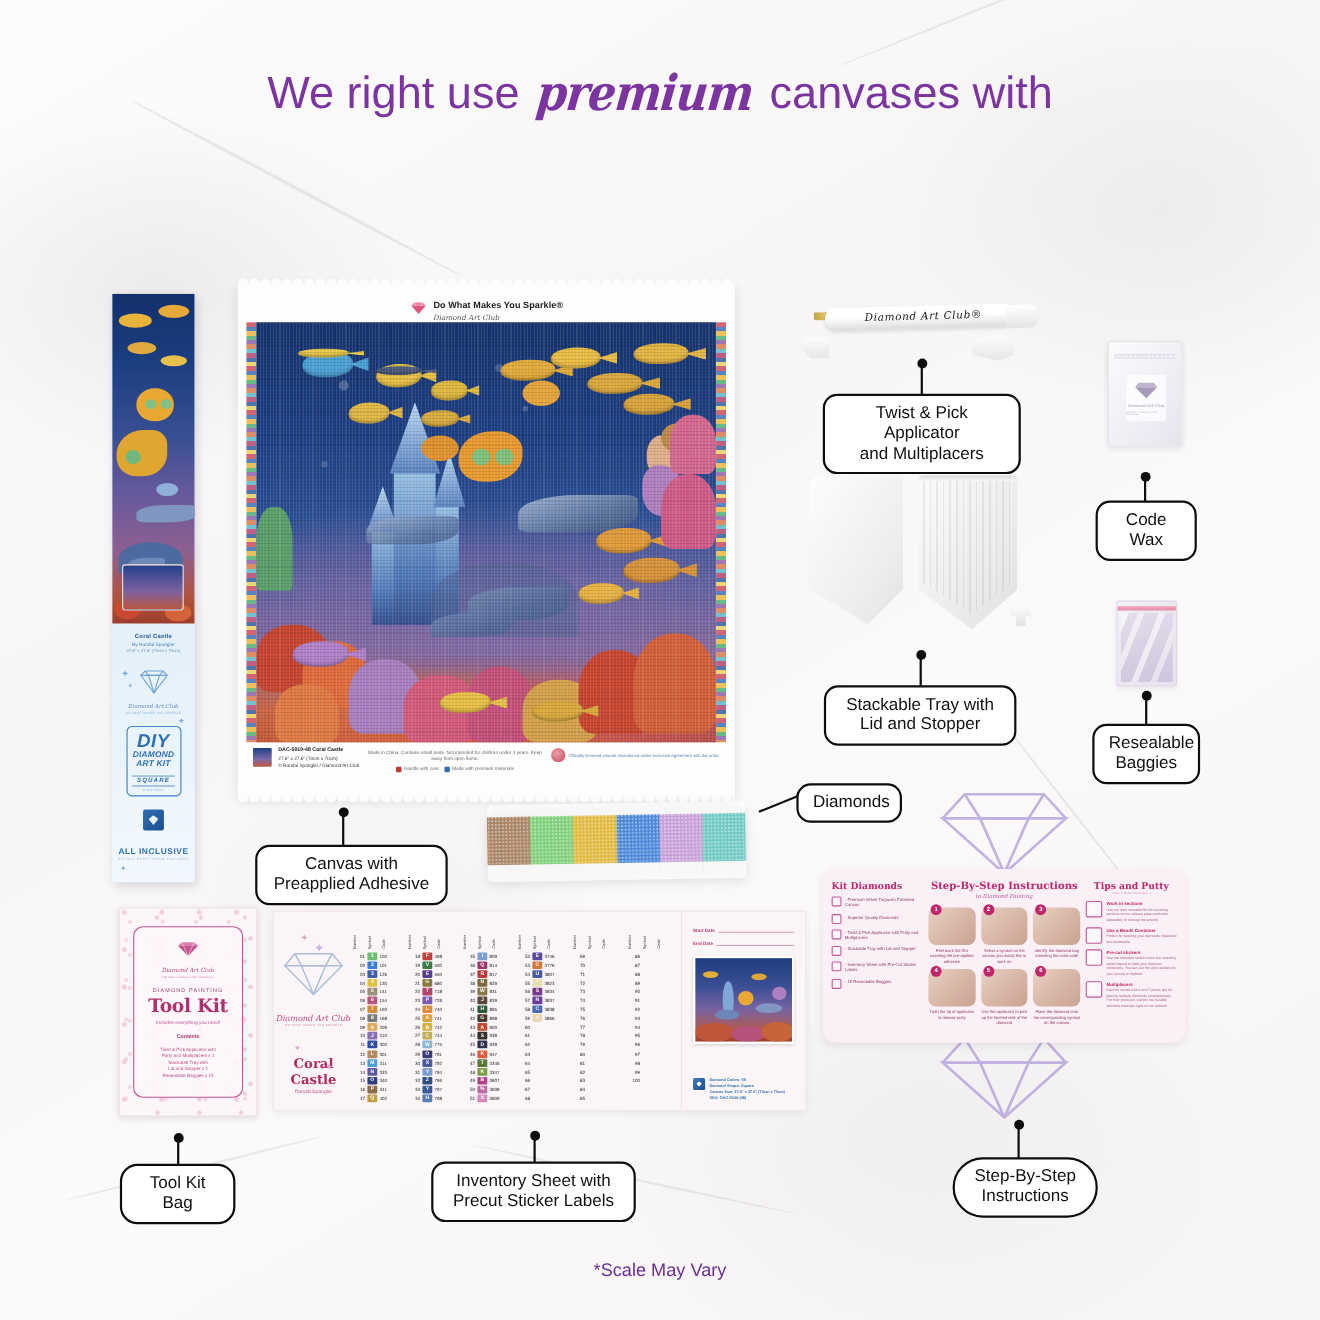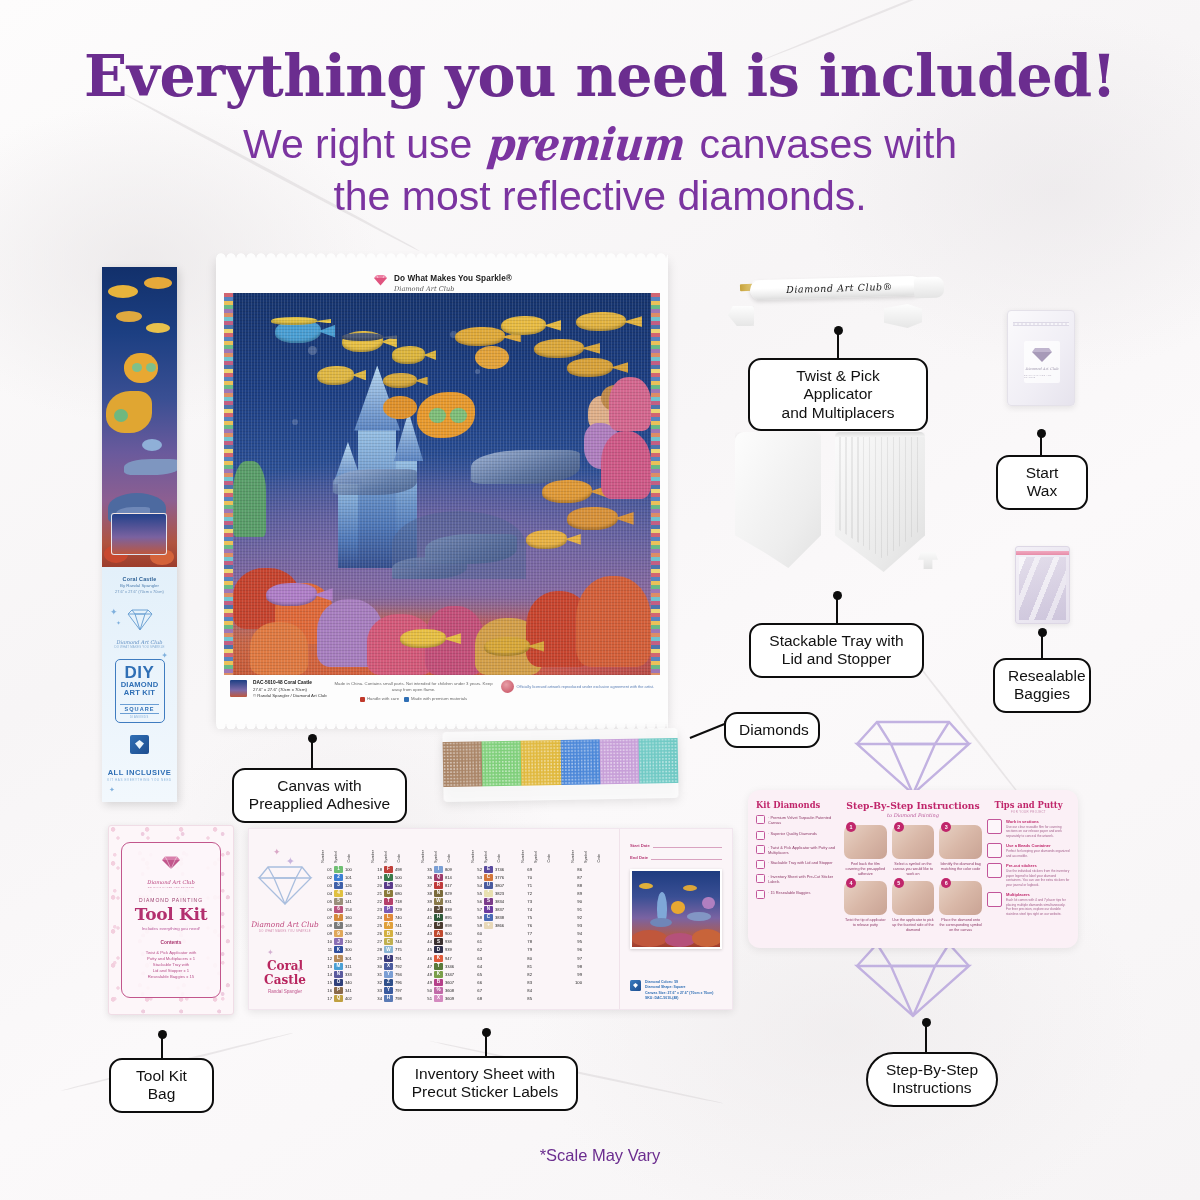--- a/index.html
+++ b/index.html
@@ -180,21 +180,21 @@
     position: relative; text-align: center; padding-top: 9px;
   }
   .bl-title { font-size: 5.4px; font-weight: bold; color: #2b5f95; letter-spacing: .2px; }
   .bl-sub { font-size: 4.4px; color: #4f7fb0; margin-top: 1px; }
   .bl-dim { font-size: 3.9px; color: #6b93bd; margin-top: 1px; }
   .bl-logo { margin: 13px auto 2px; width: 40px; }
   .bl-logo-text { font-size: 5px; color: #5c8cc0; font-style: italic; font-family: "DejaVu Serif", serif; }
   .bl-logo-sub { font-size: 2.9px; color: #87aed4; letter-spacing: .2px; }
   .diy-badge {
     margin: 10px auto 0; width: 50px; border: 1.6px solid #3f7cc0;
-    border-radius: 5px; padding: 5px 2px 3px; color: #2f6fb5; position: relative;
+    border-radius: 5px; padding: 5px 2px 3px; color: #2f6fb5; position: relative; font-style: italic;
   }
   .diy-1 { font-size: 17px; font-weight: bold; letter-spacing: .5px; line-height: .95; }
   .diy-2 { font-size: 7.6px; font-weight: bold; line-height: 1.05; letter-spacing: .2px; }
   .diy-3 {
     margin: 3px auto 0; font-size: 5.6px; font-weight: bold; letter-spacing: 1px;
     border-top: 1px solid #6a9ed4; border-bottom: 1px solid #6a9ed4;
     display: inline-block; padding: 1px 5px;
   }
   .diy-4 { font-size: 2.6px; color: #7ba9d8; letter-spacing: .6px; margin-top: 1px; }
   .sq-chip {
@@ -506,27 +506,25 @@
 
 <div class="marble">
   <div class="vein" style="left:120px;top:90px;width:340px;height:3px;transform:rotate(28deg);"></div>
   <div class="vein" style="left:760px;top:60px;width:280px;height:2px;transform:rotate(-22deg);"></div>
   <div class="vein" style="left:430px;top:1040px;width:300px;height:2px;transform:rotate(12deg);"></div>
   <div class="vein" style="left:900px;top:640px;width:220px;height:2px;transform:rotate(52deg);"></div>
   <div class="vein" style="left:60px;top:1090px;width:240px;height:2px;transform:rotate(-14deg);"></div>
 </div>
 
 <div class="headline">
-  <div class="h-main">Everything you need is included!</div>
   <div class="h-sub">
     <span>We right use</span>
     <span class="h-prem">premium</span>
     <span>canvases with</span>
   </div>
-  <div class="h-sub" style="margin-top:0">the most reflective diamonds.</div>
 </div>
 
 <div id="kit-box">
   <div class="box-art">
     <div class="blob" style="left:6px;top:18px;width:30px;height:13px;background:#e8b43c;"></div>
     <div class="blob" style="left:42px;top:10px;width:28px;height:12px;background:#e6a93a;"></div>
     <div class="blob" style="left:14px;top:44px;width:26px;height:11px;background:#dfa93f;"></div>
     <div class="blob" style="left:44px;top:56px;width:24px;height:10px;background:#e8c14c;"></div>
     <div class="blob" style="left:22px;top:86px;width:34px;height:30px;background:#e8a832;border-radius:48%;"></div>
     <div class="blob" style="left:30px;top:96px;width:10px;height:9px;background:#7fc08a;"></div>
@@ -1493,39 +1491,39 @@
         </div>
     </div>
   </div>
 </div>
 
 <div class="leader v dot dot-top" style="left:837px;top:330px;height:38px;"></div>
 <div class="callout" style="left:748px;top:358px;width:180px;">Twist &amp; Pick Applicator
 and Multiplacers</div>
 
 <div class="leader v dot dot-top" style="left:1040px;top:433px;height:30px;"></div>
-<div class="callout" style="left:996px;top:455px;width:92px;">Start Wax</div>
+<div class="callout" style="left:996px;top:455px;width:92px;">Code Wax</div>
 
 <div class="leader v dot dot-top" style="left:836px;top:595px;height:30px;"></div>
 <div class="callout" style="left:749px;top:623px;width:175px;">Stackable Tray with
 Lid and Stopper</div>
 
 <div class="leader v dot dot-top" style="left:1041px;top:632px;height:28px;"></div>
 <div class="callout" style="left:993px;top:658px;width:98px;">Resealable
 Baggies</div>
 
 <div class="leader diag dot" style="left:690px;top:737px;width:42px;transform:rotate(-22deg);transform-origin:left center;"></div>
 <div class="callout" style="left:724px;top:712px;width:96px;">Diamonds</div>
 
 <div class="leader v dot dot-top" style="left:311px;top:738px;height:32px;"></div>
 <div class="callout" style="left:232px;top:768px;width:175px;">Canvas with
 Preapplied Adhesive</div>
 
 <div class="leader v dot dot-top" style="left:161px;top:1034px;height:28px;"></div>
-<div class="callout" style="left:109px;top:1058px;width:105px;">Tool Kit Bag</div>
+<div class="callout" style="left:109px;top:1058px;width:105px;border-radius:16px;">Tool Kit Bag</div>
 
 <div class="leader v dot dot-top" style="left:485px;top:1032px;height:28px;"></div>
 <div class="callout" style="left:392px;top:1056px;width:186px;">Inventory Sheet with
 Precut Sticker Labels</div>
 
 <div class="leader v dot dot-top" style="left:925px;top:1022px;height:34px;"></div>
 <div class="callout" style="left:866px;top:1052px;width:132px;border-radius:31px;">Step-By-Step
 Instructions</div>
 
 <div id="footer-note">*Scale May Vary</div>

